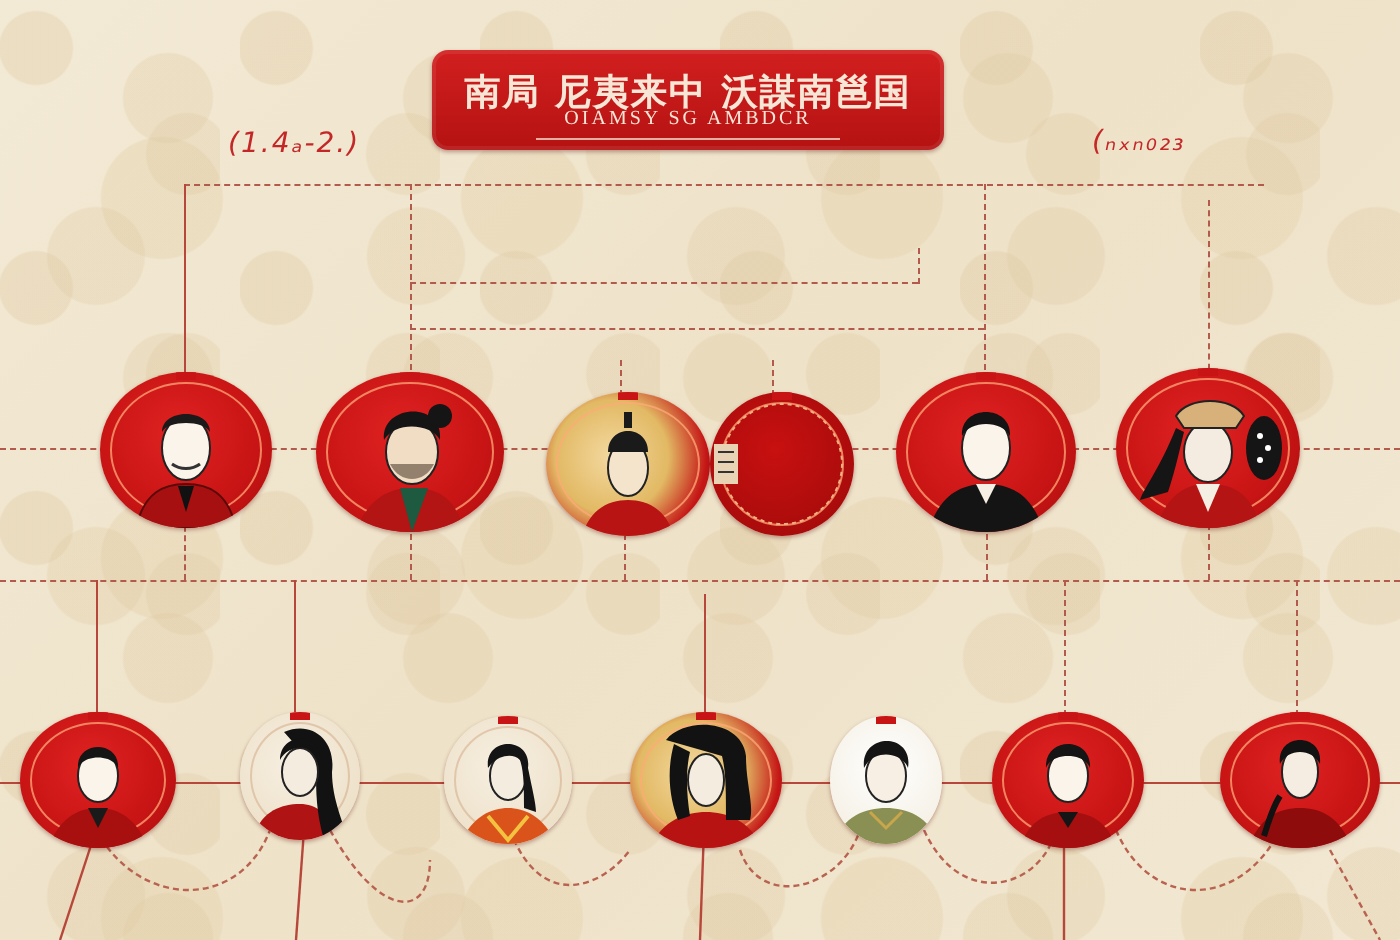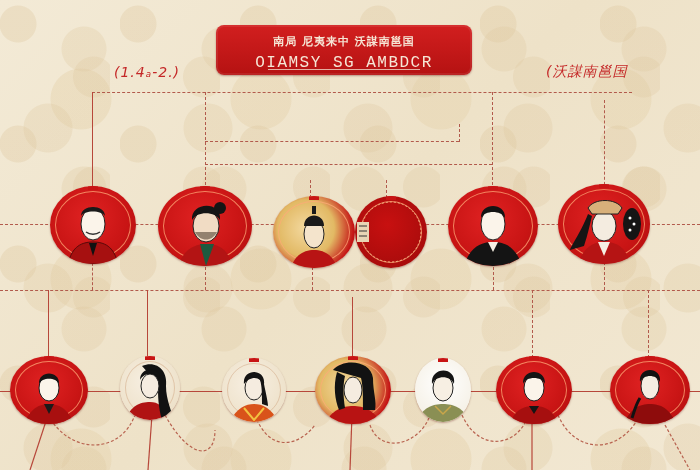--- a/index.html
+++ b/index.html
@@ -20,22 +20,22 @@
     .canvas { position: absolute; inset: 0; }
 
     
     .banner {
       position: absolute; left: 216px; top: 25px; width: 256px; height: 50px;
       background: linear-gradient(180deg, #d21f1f 0%, #b51212 100%);
       border-radius: 8px;
       box-shadow: 0 1px 2px rgba(80,0,0,0.35), inset 0 0 0 2px rgba(255,255,255,0.08);
       color: #f6e6d6; text-align: center;
     }
-    .banner .t1 { position: absolute; left: 0; right: 0; top: 9px; font-size: 11px; letter-spacing: 1px; font-weight: bold; }
-    .banner .t2 { position: absolute; left: 0; right: 0; top: 29px; font-size: 16px; letter-spacing: 1.5px; font-family: Liberation Mono, monospace; }
+    .banner .t1 { position: absolute; left: 0; right: 0; top: 9px; font-size: 18px; letter-spacing: 1px; font-weight: bold; }
+    .banner .t2 { position: absolute; left: 0; right: 0; top: 29px; font-size: 10px; letter-spacing: 1.5px; font-family: Liberation Serif, serif; }
     .banner .rule { position: absolute; left: 52px; right: 52px; top: 44px; height: 1px; background: #f0d4c4; opacity: 0.8; }
 
     .date { position: absolute; font-family: "DejaVu Sans", sans-serif; font-style: italic; color: #c42727; font-size: 14px; letter-spacing: 1px; }
     .date.left { left: 114px; top: 64px; font-style: italic; }
     .date.right { left: 546px; top: 63px; }
 
     
     .hline, .vline { position: absolute; }
     .hline { height: 0; border-top: 1.5px dashed #b25a4c; }
     .vline { width: 0; border-left: 1.5px dashed #b25a4c; }
@@ -72,21 +72,21 @@
 
 <div class="canvas">
 
   <div class="banner">
     <div class="t1">南局 尼夷来中  沃謀南邕国</div>
     <div class="t2">OIAMSY SG AMBDCR</div>
     <div class="rule"></div>
   </div>
 
   <div class="date left">(1.4ₐ-2.)</div>
-  <div class="date right">(沃謀南邕国</div>
+  <div class="date right">(ₙₓₙ₀₂₃</div>
 
   <div class="hline" style="left:92px; top:92px; width:540px;"></div>
   <div class="vline solid" style="left:92px; top:92px; height:100px;"></div>
   <div class="vline" style="left:205px; top:92px; height:98px;"></div>
   <div class="vline" style="left:492px; top:92px; height:98px;"></div>
   <div class="vline" style="left:604px; top:100px; height:90px;"></div>
   <div class="hline" style="left:205px; top:141px; width:254px;"></div>
   <div class="vline" style="left:459px; top:124px; height:18px;"></div>
   <div class="hline" style="left:205px; top:164px; width:287px;"></div>
   <div class="vline" style="left:310px; top:180px; height:18px;"></div>

